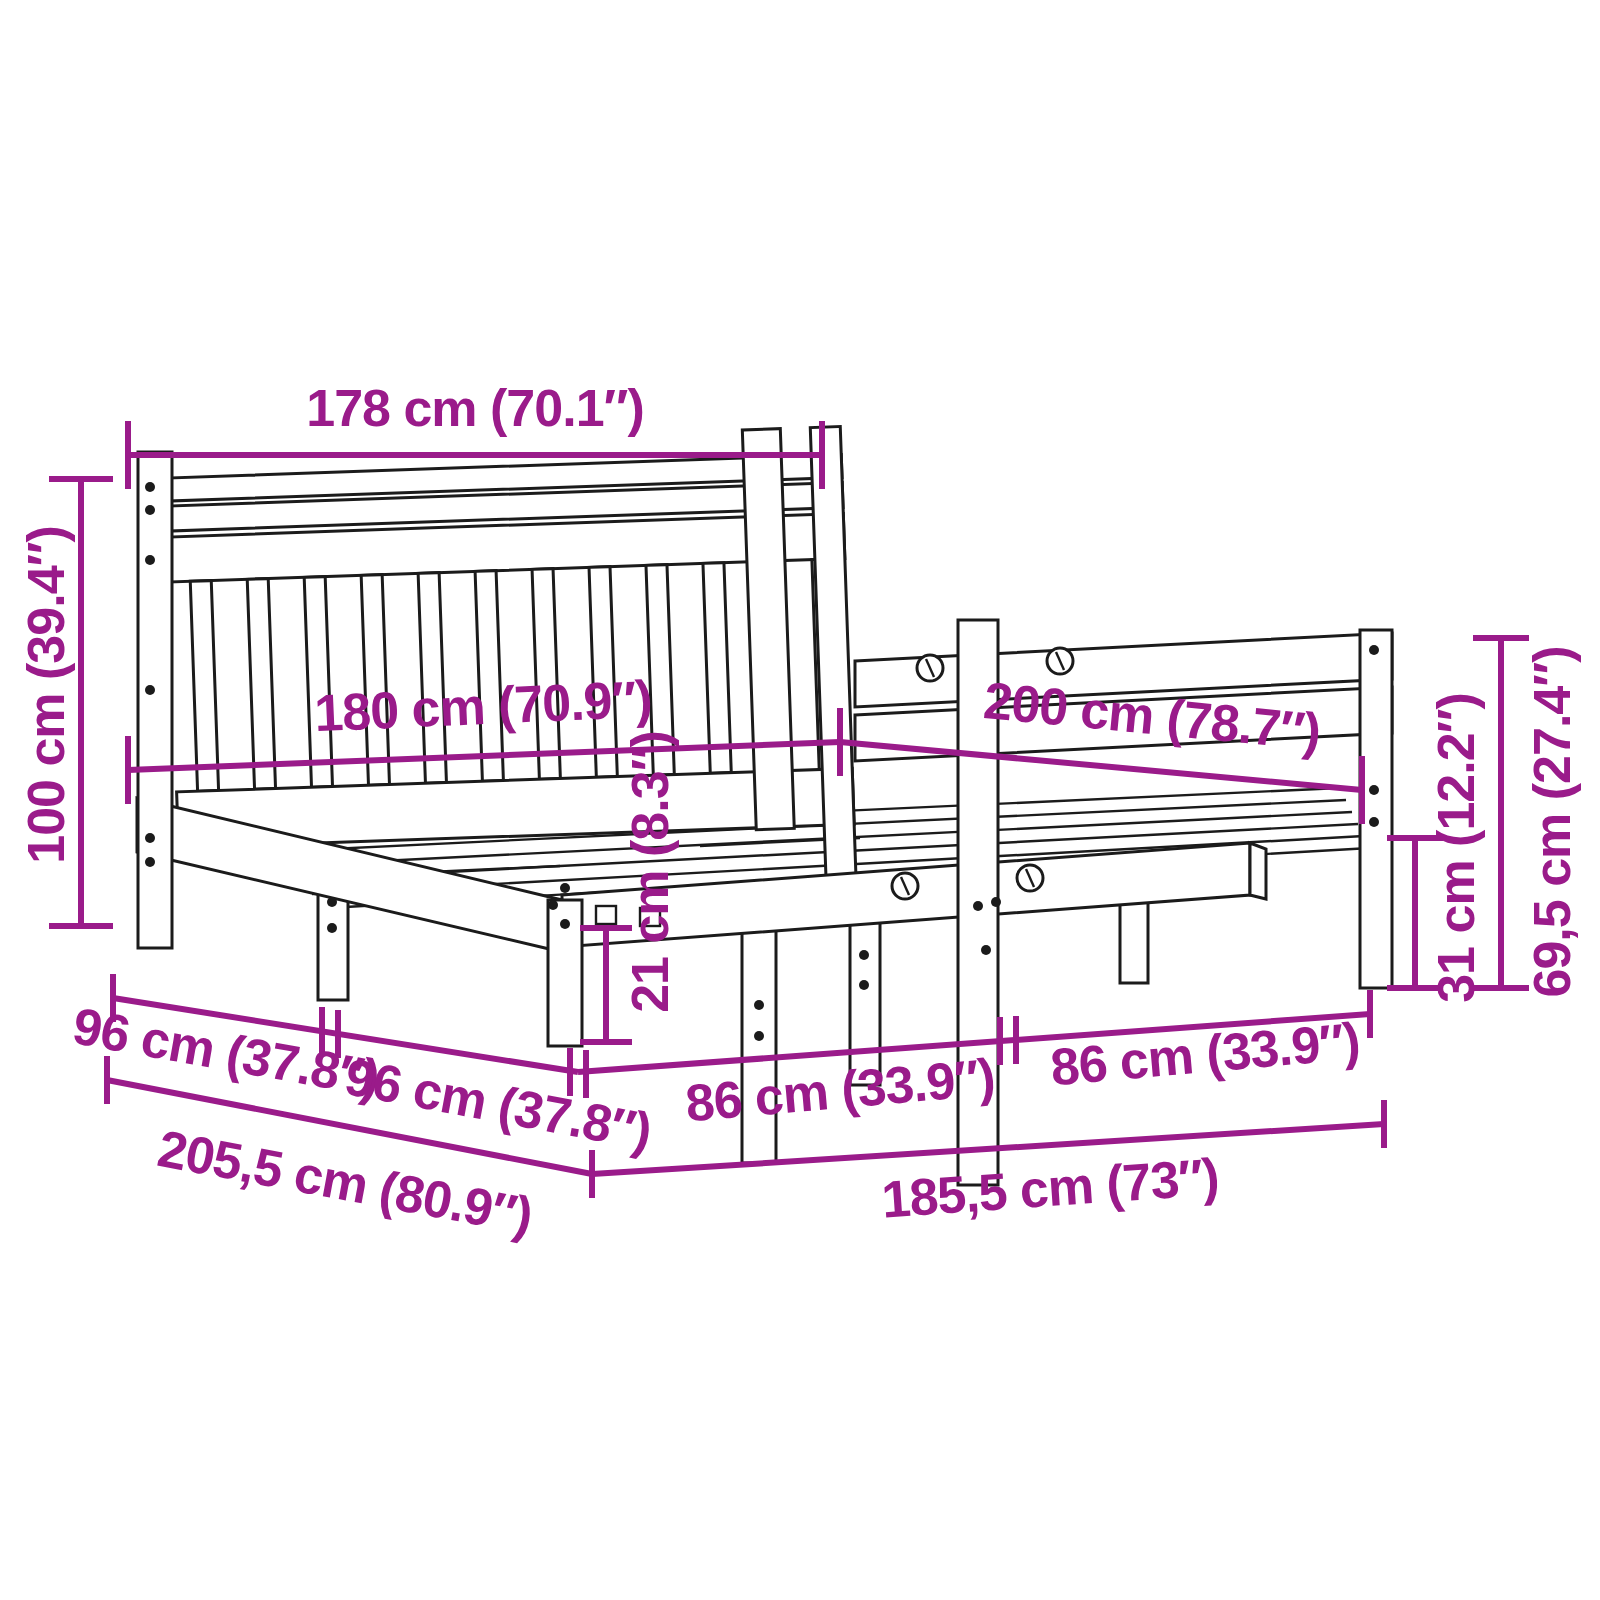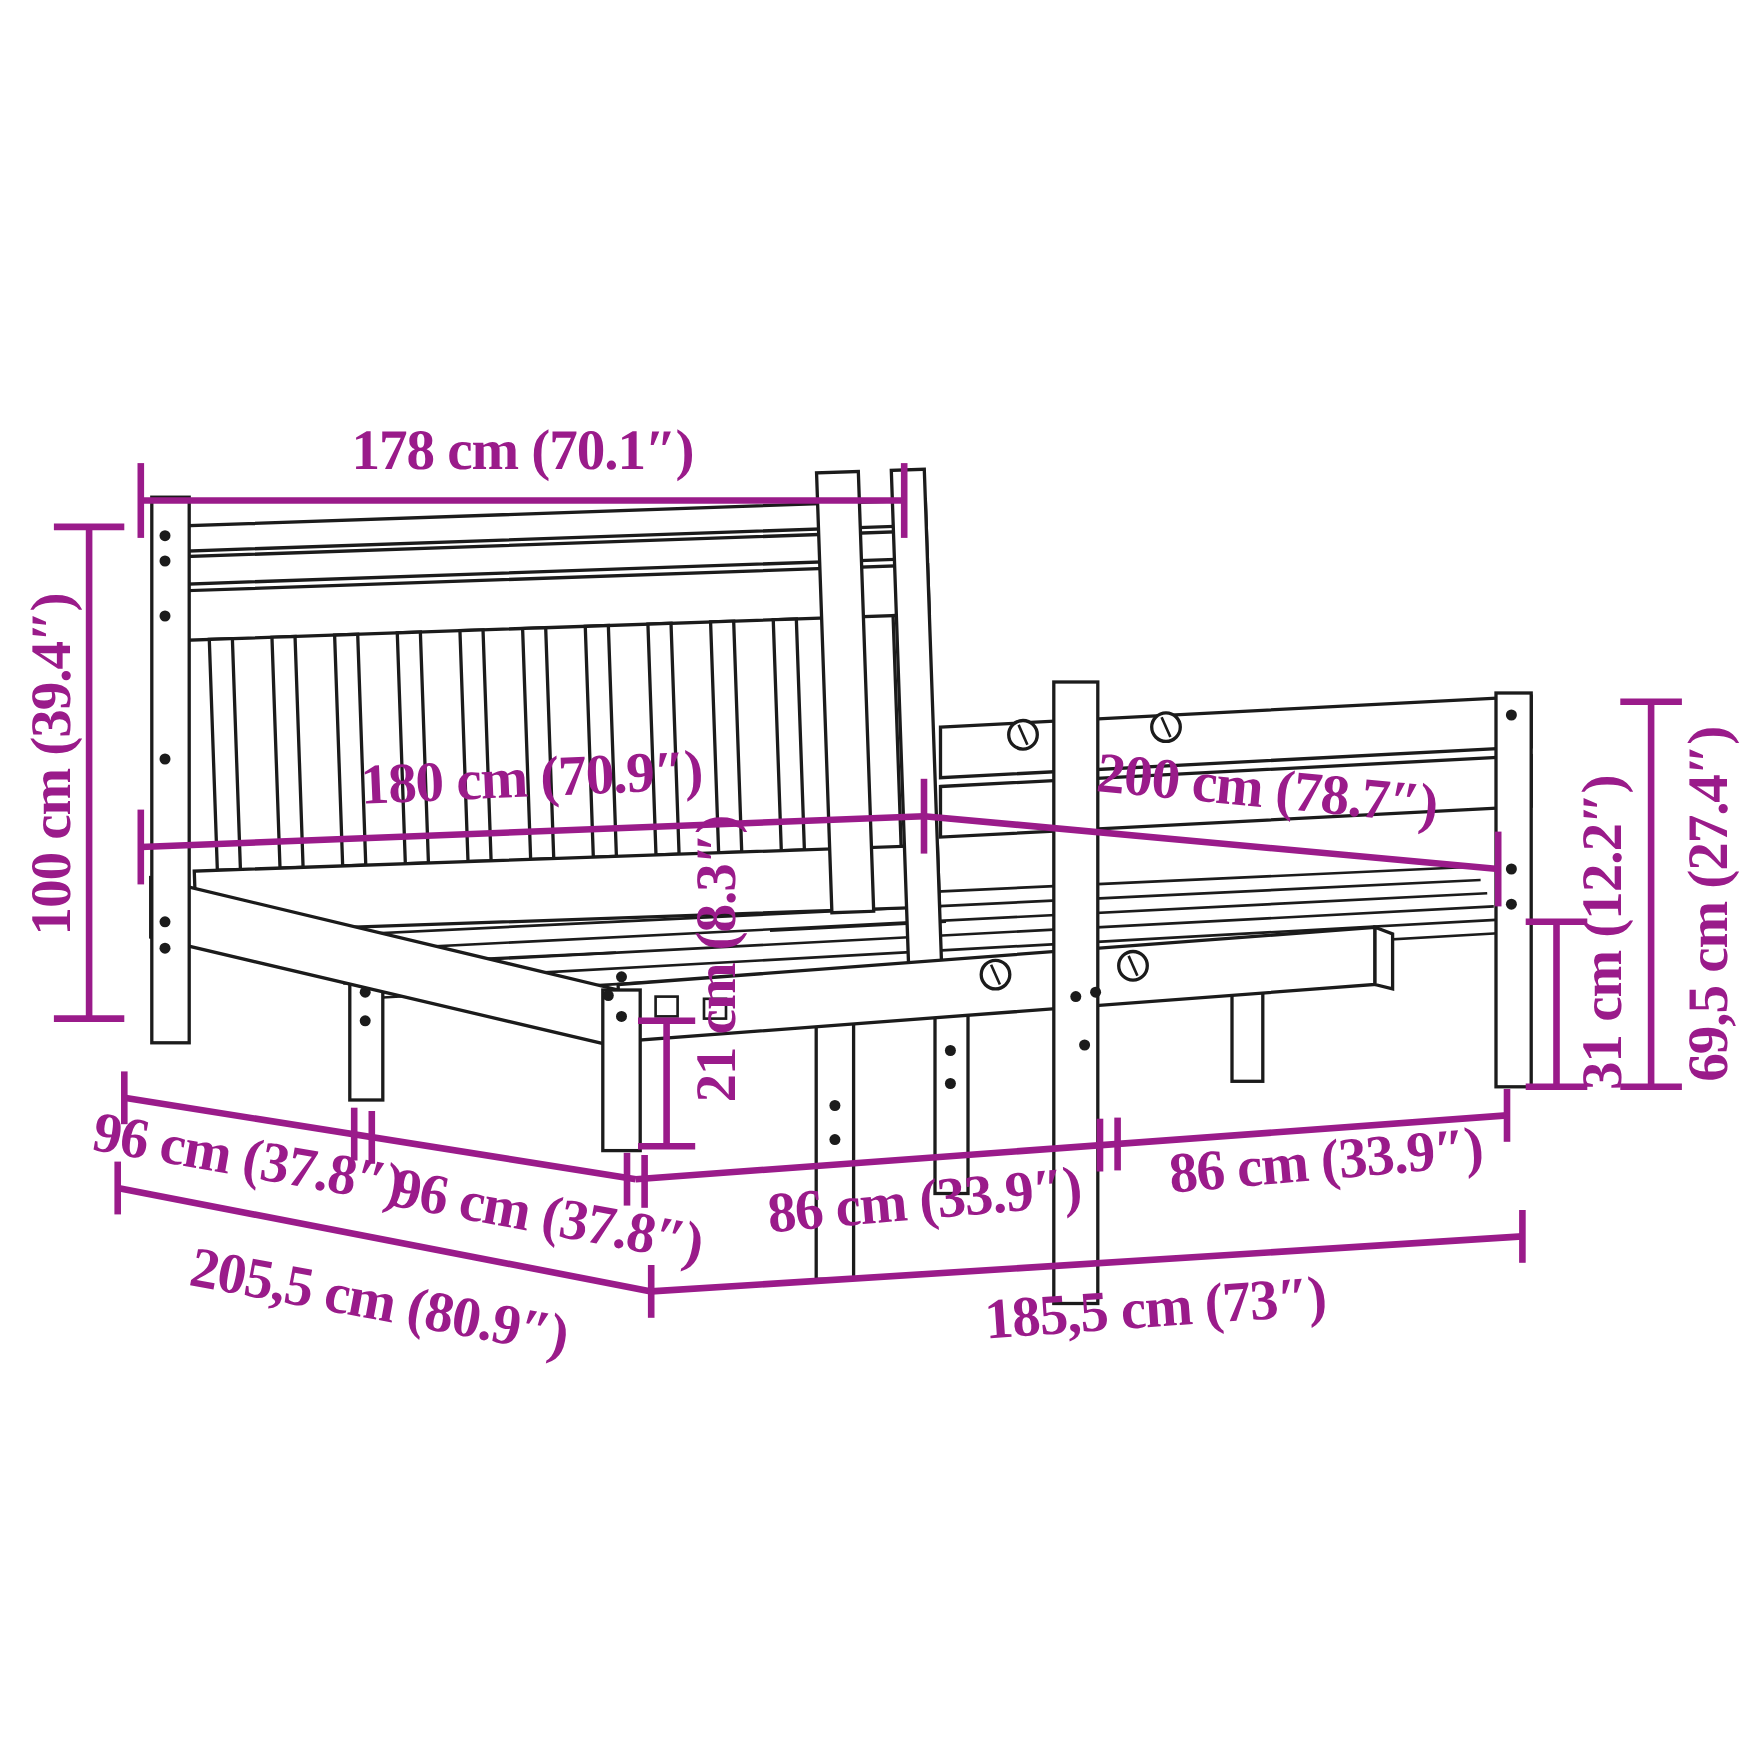--- a/index.html
+++ b/index.html
@@ -1,20 +1,20 @@
 <!DOCTYPE html>
 <html><head>
 <meta charset="utf-8">
 <style>
   html,body{margin:0;padding:0;background:#ffffff;}
   .stage{
     position:relative;
     width:1600px;height:1600px;
     background:#ffffff;
-    font-family:Liberation Serif, serif;
+    font-family:Liberation Sans, sans-serif;
     overflow:hidden;
   }
   svg{display:block;}
   .dim-text{
     fill:#9A1B8A;
     font-weight:bold;
     font-size:52px;
     letter-spacing:-1px;
   }
   .dim-line{stroke:#9A1B8A;stroke-width:6;fill:none;}

